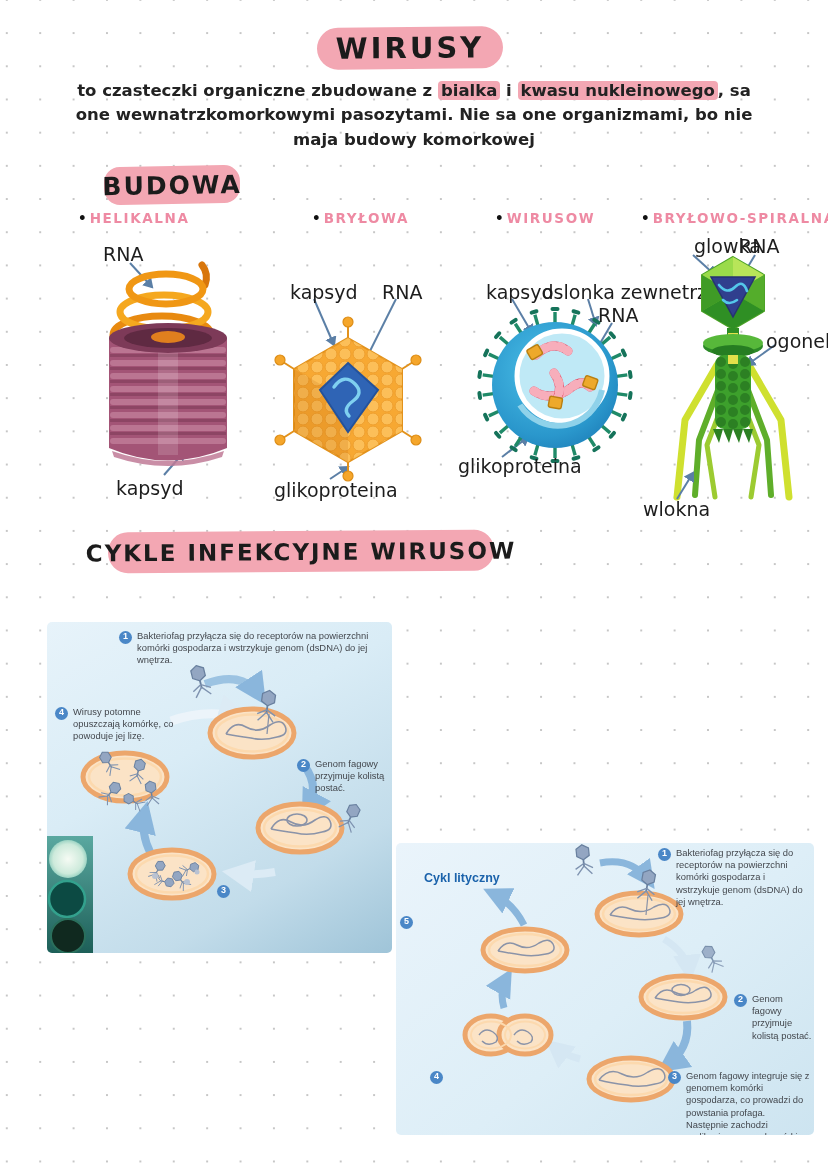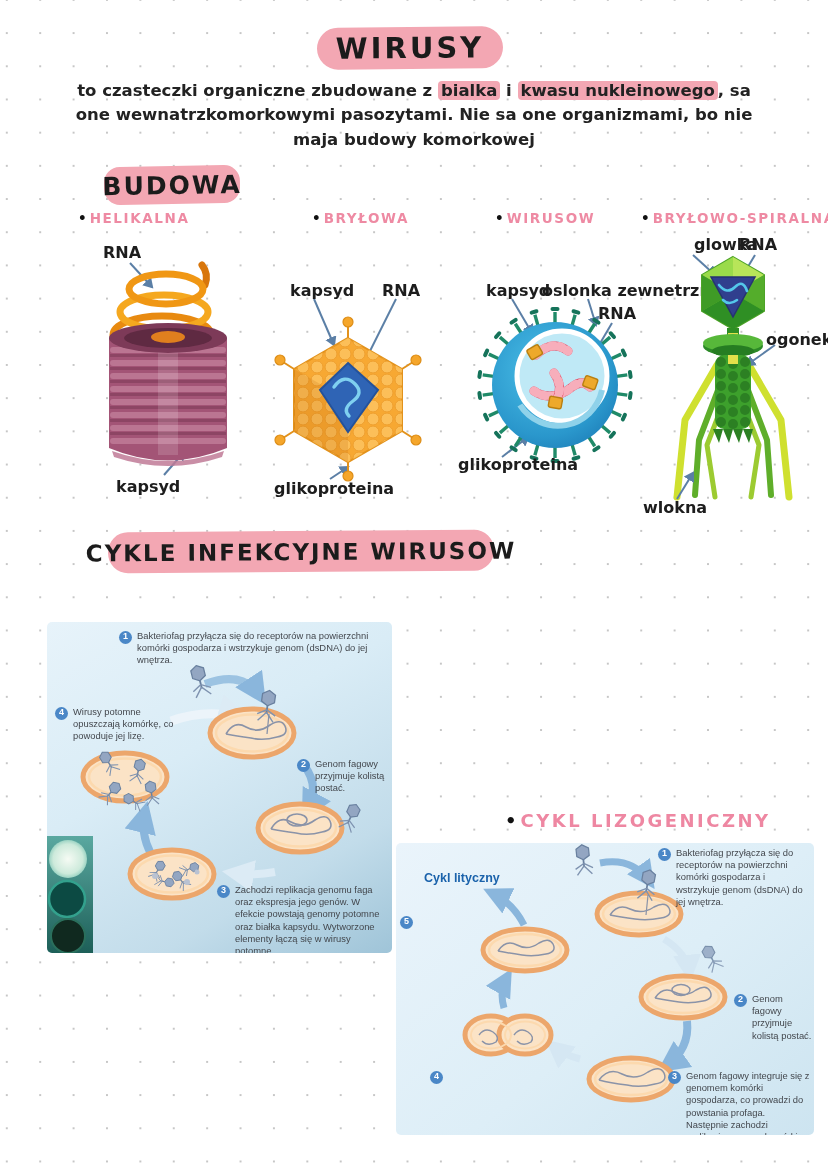--- a/index.html
+++ b/index.html
@@ -16,21 +16,21 @@
   .title-text { font-size:29px; font-weight:bold; letter-spacing:3px; color:#1b1b1b; }
   .intro { left:64px; top:79px; width:700px; text-align:center; font-size:16.5px; font-weight:600; color:#222; line-height:1.47; }
   .hl-inline { background:#f3a7b3; border-radius:4px; padding:0 3px; }
   .budowa-pill { left:104px; top:166px; width:136px; height:38px; transform:rotate(-1deg); border-radius:16px; }
   .budowa-text { font-size:25px; font-weight:bold; letter-spacing:2px; color:#1b1b1b; }
   .cykle-pill { left:108px; top:531px; width:386px; height:41px; border-radius:20px; transform:rotate(-0.4deg); }
   .cykle-text { font-size:23px; font-weight:bold; letter-spacing:2px; color:#1b1b1b; white-space:nowrap; }
   .vcard { position:absolute; }
   .vhead { position:absolute; font-size:13.5px; font-weight:bold; letter-spacing:1.6px; color:#ee8aa3; white-space:nowrap; }
   .vhead .dot { color:#111; margin-right:3px; letter-spacing:0; }
-  .plabel { position:absolute; font-size:16px; font-weight:bold; color:#1d1d1d; white-space:nowrap; }
+  .plabel { position:absolute; font-size:19px; font-weight:normal; color:#1d1d1d; white-space:nowrap; }
   .bullet-line { position:absolute; font-size:18px; font-weight:bold; letter-spacing:2.5px; color:#ee87a2; white-space:nowrap; }
   .bullet-line .dot { color:#111; margin-right:4px; letter-spacing:0; }
   .panel { position:absolute; border-radius:5px; overflow:hidden; }
   .panel-lytic { left:47px; top:622px; width:345px; height:331px;
     background:linear-gradient(150deg,#e7f3fa 0%,#d9ecf6 40%,#c2dcea 75%,#9fc4d8 100%); }
   .panel-lyso { left:396px; top:843px; width:418px; height:292px;
     background:linear-gradient(140deg,#eaf4fb 0%,#ddeef7 55%,#cde4f0 100%); }
   .panel svg { position:absolute; inset:0; }
   .step { position:absolute; display:flex; gap:5px; font-family:"Liberation Sans",sans-serif;
     font-size:9.4px; color:#43474d; line-height:1.3; }
@@ -384,27 +384,23 @@
     <div class="step" style="left:8px;top:84px;width:122px;">
       <span class="stepnum">4</span>
       <span class="steptext">Wirusy potomne opuszczają komórkę, co powoduje jej lizę.</span>
     </div>
     <div class="step" style="left:250px;top:136px;width:92px;">
       <span class="stepnum">2</span>
       <span class="steptext">Genom fagowy przyjmuje kolistą postać.</span>
     </div>
     <div class="step" style="left:170px;top:262px;width:172px;">
       <span class="stepnum">3</span>
-      <span class="steptext">Zachodzi replikacja genomu faga oraz ekspresja jego genów. W efekcie powstają genomy potomne oraz białka kapsydu. Wytworzone elementy łączą się w wirusy potomne.</span>
-    </div>
-  </div>
-
-  <div class="bullet-line" style="left:505px;top:810px;">
-    <span class="dot">•</span><span>CYKL LIZOGENICZNY</span>
-  </div>
+    </div>
+  </div>
+
 
   <div class="panel panel-lyso">
     <svg width="418" height="292" viewBox="0 0 418 292">
       <defs>
         <marker id="Zah" markerWidth="5" markerHeight="5" refX="2.6" refY="2" orient="auto">
           <path d="M0,0 L4,2 L0,4 Z" fill="#8ab6dc"></path>
         </marker>
         <marker id="Zahl" markerWidth="5" markerHeight="5" refX="2.6" refY="2" orient="auto">
           <path d="M0,0 L4,2 L0,4 Z" fill="#d5e7f3"></path>
         </marker>

